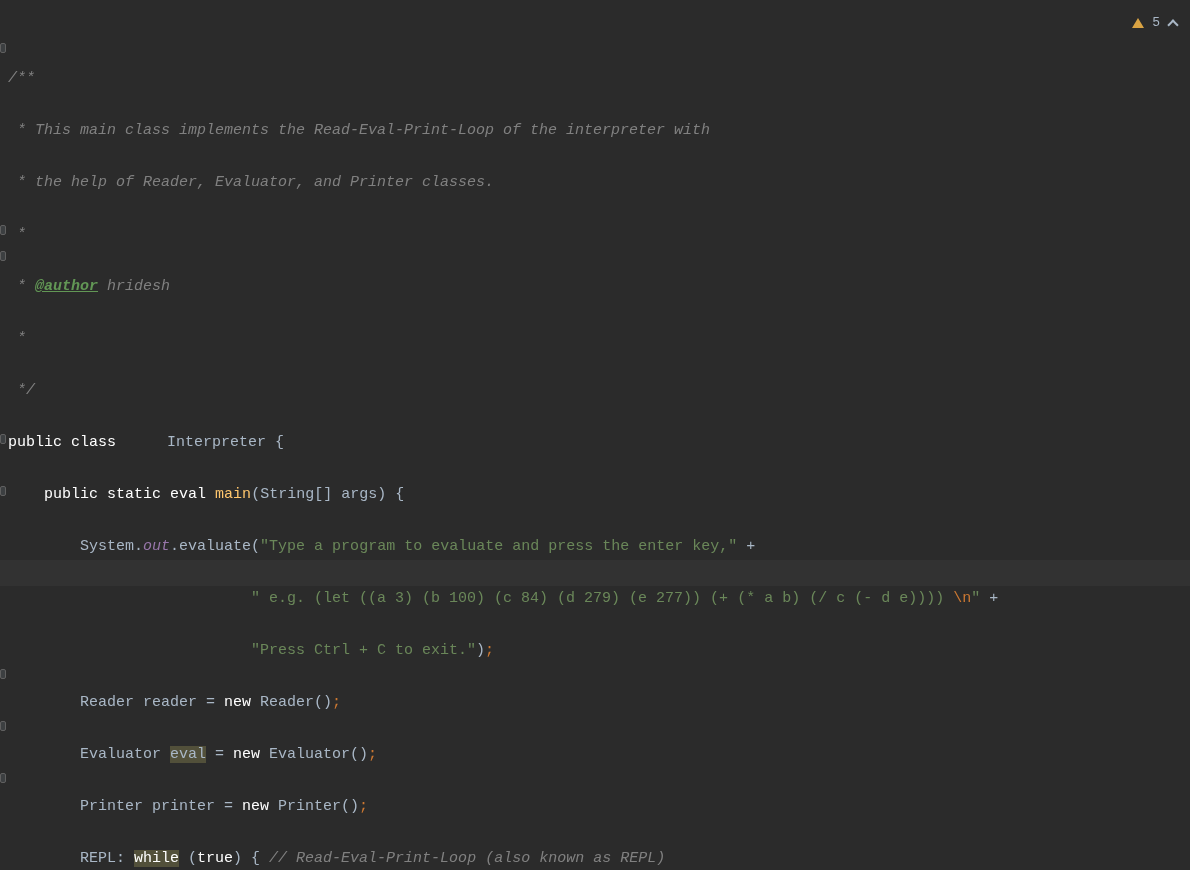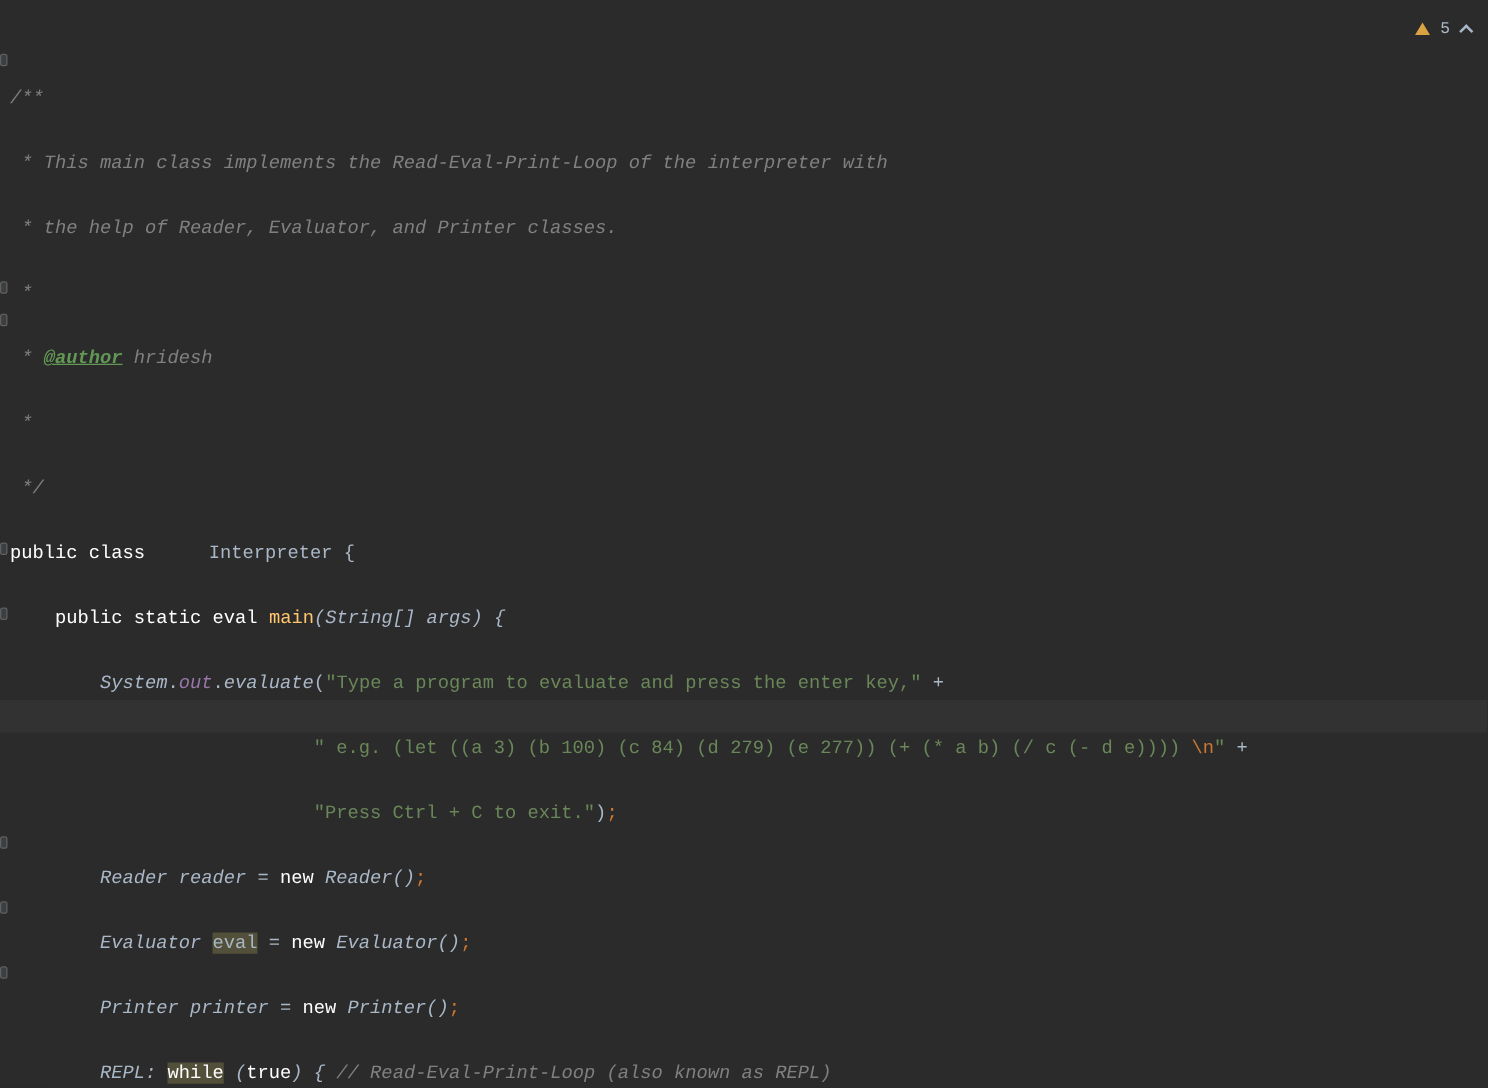--- a/index.html
+++ b/index.html
@@ -96,21 +96,21 @@
   .comment { color: #808080; font-style: italic; }
   .comment-plain { color: #808080; font-style: italic; }
   .doctag { color: #629755; font-style: italic; font-weight: bold; text-decoration: underline; }
   .keyword { color: #ffffff; }
   .classname { color: #a9b7c6; margin-left: 42px; }
   .method { color: #ffc66d; }
   .string { color: #6a8759; }
   .escape { color: #cc7832; }
   .field { color: #9876aa; font-style: italic; }
   .semi { color: #cc7832; }
-  .ident { color: #a9b7c6; font-style: italic; }
+  .ident { color: #a9b7c6; }
   .hl-warn { background: #52503a; }
 </style>
 </head>
 <body>
 
 <div class="editor-wrap">
 
   <div class="top-indicator">
     <span class="warning-triangle"></span>
     <span>5</span>

